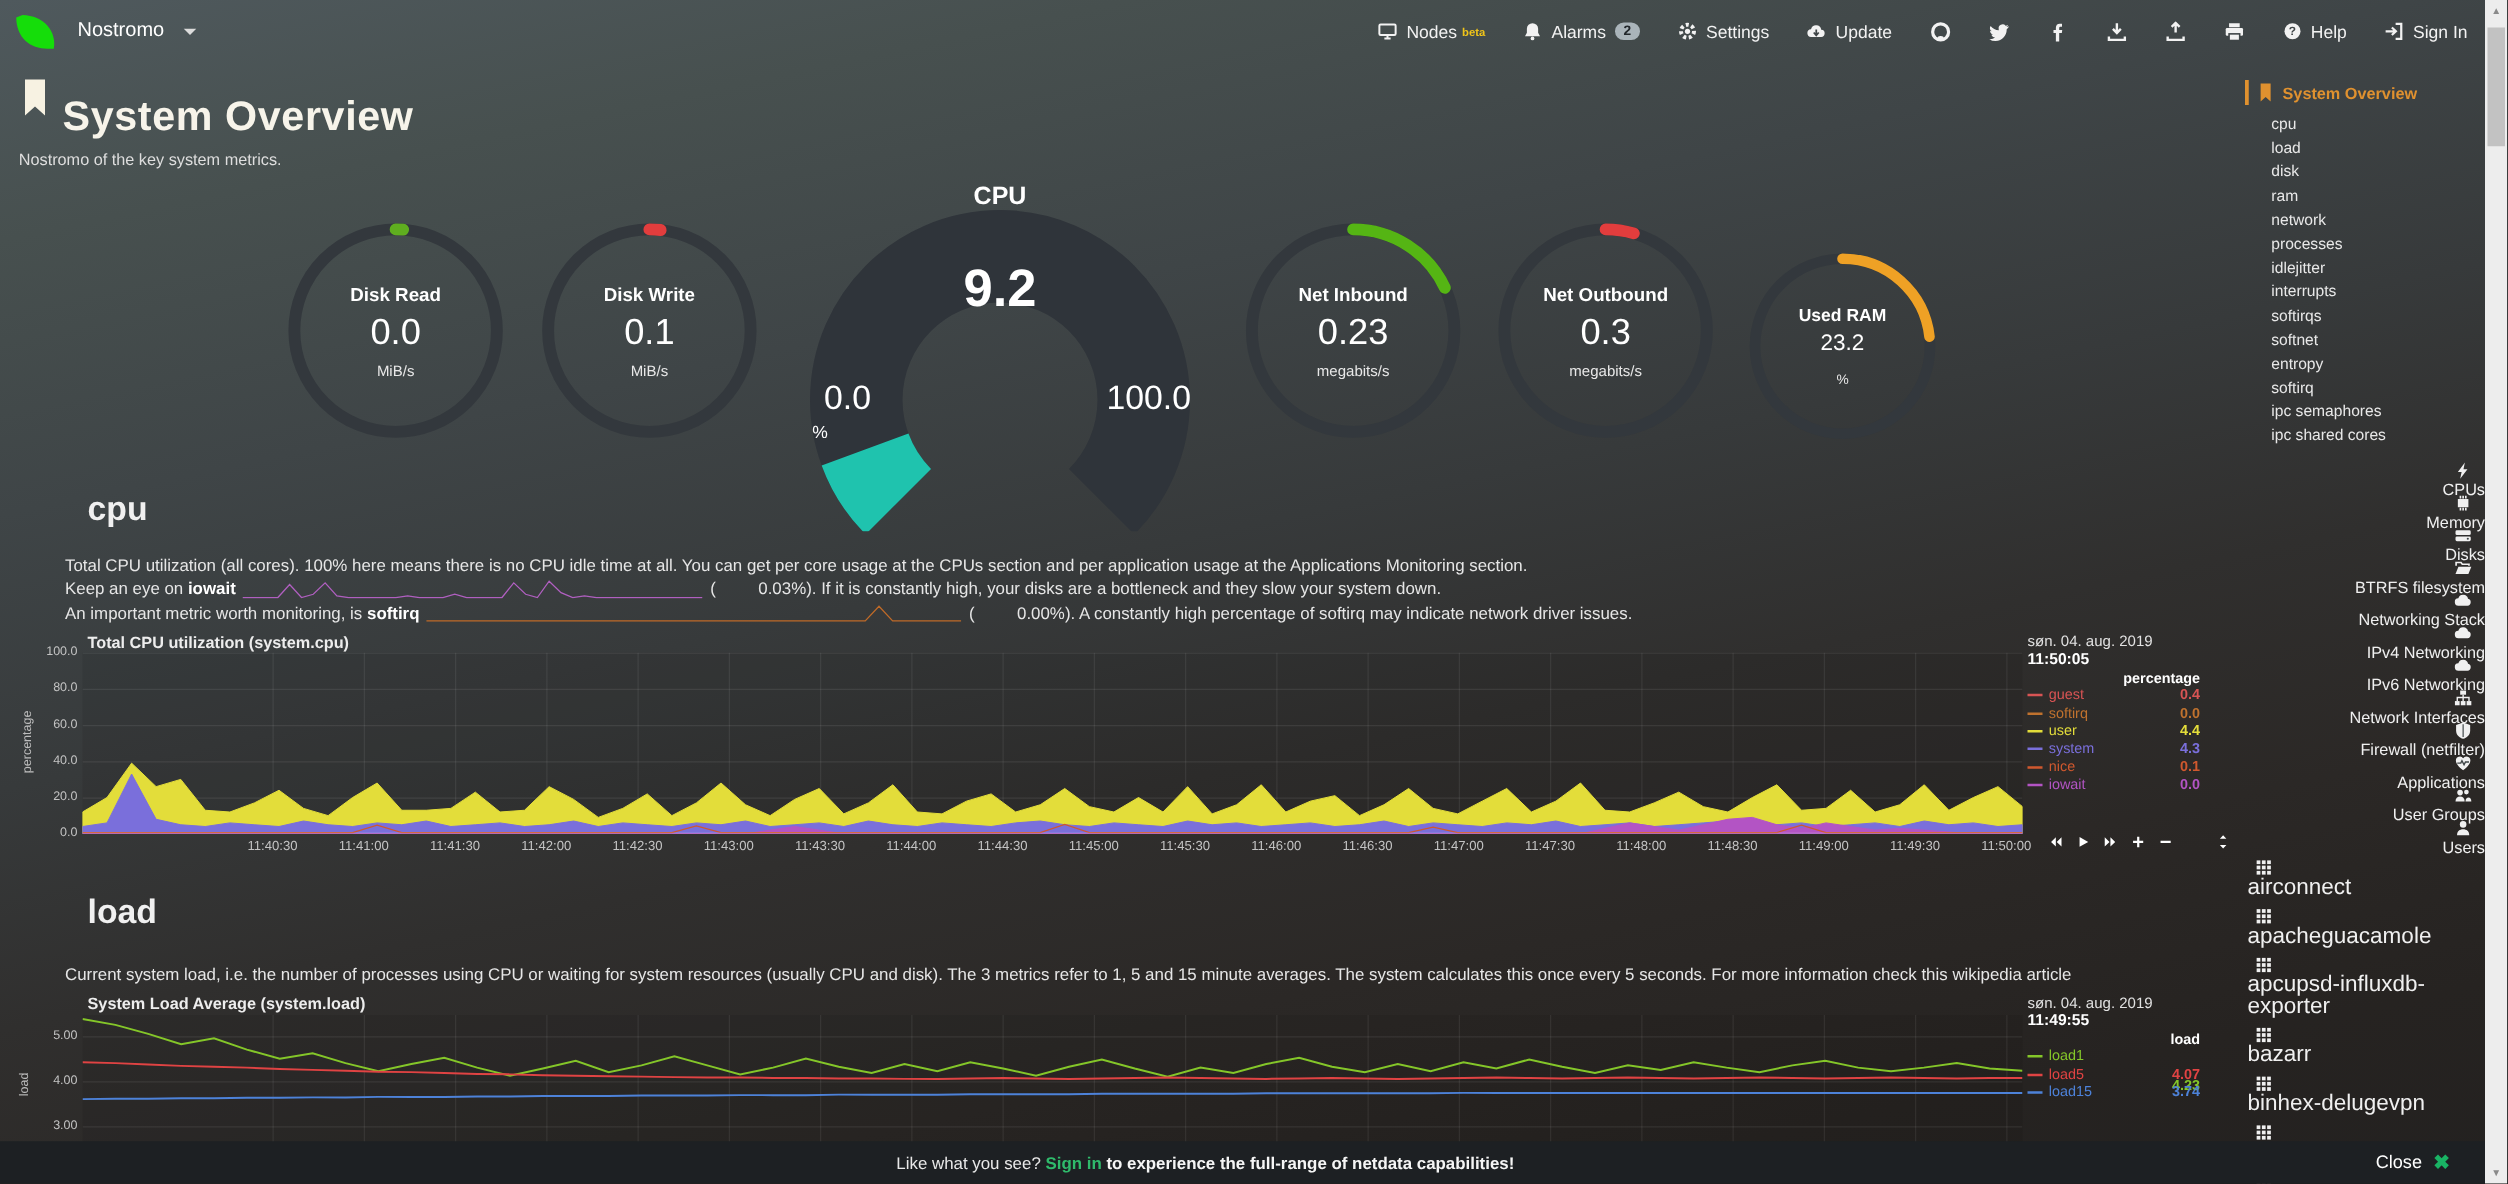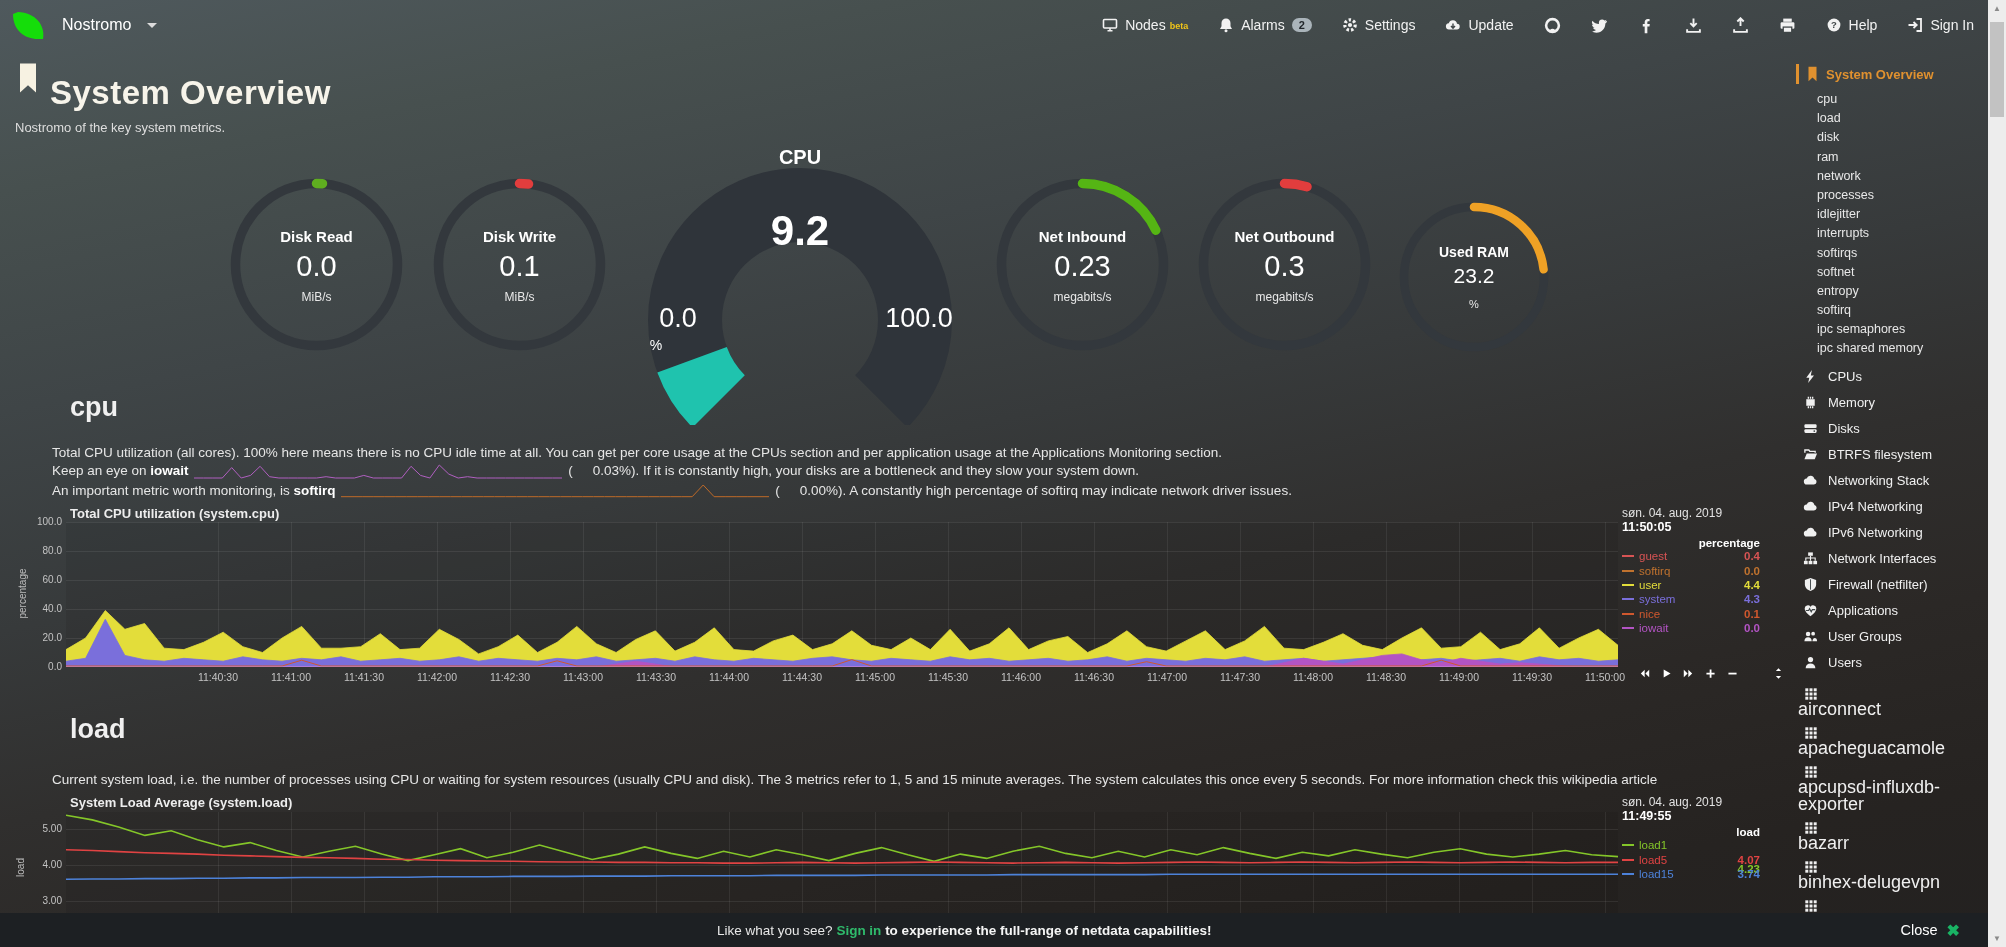--- a/index.html
+++ b/index.html
@@ -25,21 +25,21 @@
   .ring svg{position:absolute;left:0;top:0;}
   .ring .g-title{position:absolute;left:0;right:0;text-align:center;font-size:15px;font-weight:bold;color:#fff;}
   .ring .g-value{position:absolute;left:0;right:0;text-align:center;font-size:29px;color:#fff;}
   .ring .g-unit{position:absolute;left:0;right:0;text-align:center;font-size:12px;color:#e8e8e8;}
   .gauge-label{position:absolute;color:#fff;}
   
   .section-h{position:absolute;left:70px;font-size:27px;color:#f0f0f0;}
   .para{position:absolute;left:52px;font-size:13.5px;color:#e6e6e6;white-space:nowrap;}
   .para b{color:#fff;}
   .spark{vertical-align:middle;margin:0 2px;}
-  .pval{margin-left:20px;}
+  .pval{margin-left:34px;}
   .chart-title{position:absolute;left:70px;font-size:13px;font-weight:bold;color:#ededed;}
   .legend-box{position:absolute;left:1622px;width:138px;font-size:11.5px;}
   .legend-date{color:#e2e2e2;font-size:12px;}
   .legend-time{color:#fff;font-weight:bold;font-size:12.5px;}
   .legend-units{color:#fff;font-weight:bold;text-align:right;margin-top:3px;}
   .legend-row{display:flex;align-items:center;height:14.4px;cursor:pointer;}
   .legend-dash{width:12px;border-top:2px solid;margin-right:5px;flex:none;}
   .legend-name{flex:1;}
   .legend-val{font-weight:bold;text-align:right;}
   .ytick{position:absolute;width:50px;text-align:right;font-size:10px;color:#c3c3c3;}
@@ -47,21 +47,21 @@
   .axis-label{position:absolute;font-size:10px;color:#bdbdbd;transform:rotate(-90deg);transform-origin:center;}
   .plot{position:absolute;left:66px;background:rgba(0,0,0,0.07);}
   .toolbar{position:absolute;display:flex;gap:9px;align-items:center;color:#fff;}
   .toolbar .tbtn{cursor:pointer;display:flex;align-items:center;}
   
   #sidebar{position:absolute;left:1796px;top:64px;width:192px;}
   .sb-active{display:flex;align-items:center;gap:7px;border-left:3px solid #e0912f;padding:2px 0 2px 7px;color:#e0912f;font-size:13px;font-weight:bold;cursor:pointer;}
   .sb-sub{margin:6px 0 0 0;}
   .sb-sub .sb-item{padding-left:21px;height:19.2px;line-height:19.2px;font-size:12.5px;color:#e8e8e8;cursor:pointer;white-space:nowrap;}
   .sb-cats{margin-top:10px;}
-  .sb-cat{display:flex;align-items:flex-start;height:26px;padding-left:7px;font-size:13px;color:#f0f0f0;cursor:pointer;white-space:nowrap;}
+  .sb-cat{display:flex;align-items:flex-end;height:26px;padding-left:7px;font-size:13px;color:#f0f0f0;cursor:pointer;white-space:nowrap;flex-direction:column;}
   .sb-cat svg{flex:none;margin-right:10px;}
   .sb-containers{margin-top:2px;}
   .sb-con{padding:4px 0 4px 2px;font-size:18px;line-height:17px;color:#f0f0f0;cursor:pointer;}
   .sb-con svg{vertical-align:-2px;margin:0 10px 0 6px;}
   
   #footer{position:absolute;left:0;top:913px;width:1988px;height:34px;background:#1d2023;display:flex;align-items:center;box-sizing:border-box;padding:0 28px;font-size:13.5px;color:#e8e8e8;}
   #footer-msg{flex:1;text-align:center;}
   #footer-msg b{color:#f5f5f5;}
   .green{color:#2fba6b;font-weight:bold;cursor:pointer;}
   #footer-close{display:flex;align-items:center;gap:9px;font-size:14.5px;color:#fff;cursor:pointer;}
@@ -221,21 +221,21 @@
     <div class="g-title" style="top:50px">Net Outbound</div>
     <div class="g-value" style="top:72px">0.3</div>
     <div class="g-unit" style="top:112px">megabits/s</div>
   </div>
   <div class="ring" style="left:1399px;top:202px;width:150px;height:150px" id="g-used_ram">
       <svg width="150" height="150" viewBox="0 0 150 150">
         <circle cx="75" cy="75" r="70" fill="none" stroke="#33383d" stroke-width="8.5"></circle>
         <circle cx="75" cy="75" r="70" fill="none" stroke="#efa125" stroke-width="8.5" stroke-linecap="round" stroke-dasharray="102.03892938859649 439.822971502571" transform="rotate(-90 75 75)"></circle>
       </svg>
     <div class="g-title" style="top:42px;font-size:14px">Used RAM</div>
-    <div class="g-value" style="top:62px;font-size:21px">23.2</div>
+    <div class="g-value" style="top:62px;font-size:18px">23.2</div>
     <div class="g-unit" style="top:96px;font-size:11px">%</div>
   </div>
 
   <h2 class="section-h" style="top:370px">cpu</h2>
   <div class="para" style="top:445px">Total CPU utilization (all cores). 100% here means there is no CPU idle time at all. You can get per core usage at the CPUs section and per application usage at the Applications Monitoring section.</div>
   <div class="para" style="top:463px">
     <span>Keep an eye on </span><b>iowait</b>
     <svg id="spark-iowait" class="spark" width="368" height="16">
         <polyline points="0.0,15.0 9.4,15.0 18.9,15.0 28.3,15.0 37.7,4.6 47.2,15.0 56.6,12.4 66.1,3.3 75.5,13.7 84.9,15.0 94.4,15.0 103.8,15.0 113.2,15.0 122.7,15.0 132.1,13.7 141.5,15.0 151.0,15.0 160.4,15.0 169.8,12.4 179.3,15.0 188.7,15.0 198.2,15.0 207.6,15.0 217.0,3.3 226.5,12.4 235.9,15.0 245.3,2.0 254.8,11.1 264.2,15.0 273.6,13.7 283.1,15.0 292.5,15.0 301.9,15.0 311.4,15.0 320.8,15.0 330.3,15.0 339.7,15.0 349.1,15.0 358.6,15.0 368.0,15.0" fill="none" stroke="#b05fc0" stroke-width="1"></polyline>
       </svg>
@@ -425,21 +425,21 @@
         <div class="sb-item">ram</div>
         <div class="sb-item">network</div>
         <div class="sb-item">processes</div>
         <div class="sb-item">idlejitter</div>
         <div class="sb-item">interrupts</div>
         <div class="sb-item">softirqs</div>
         <div class="sb-item">softnet</div>
         <div class="sb-item">entropy</div>
         <div class="sb-item">softirq</div>
         <div class="sb-item">ipc semaphores</div>
-        <div class="sb-item">ipc shared memory</div>
+        <div class="sb-item">ipc shared cores</div>
       </div>
     <div class="sb-cats" id="sb-cats">
         <div class="sb-cat">
           <svg width="15" height="15" viewBox="0 0 16 16" style="display: block;">
             <path d="M9.5 1 3.5 9.2h3.2L5.5 15l6.2-8.2H8.3z" fill="currentColor"></path>
           </svg>
           <span>CPUs</span>
         </div>
         <div class="sb-cat">
           <svg width="15" height="15" viewBox="0 0 16 16" style="display: block;">

